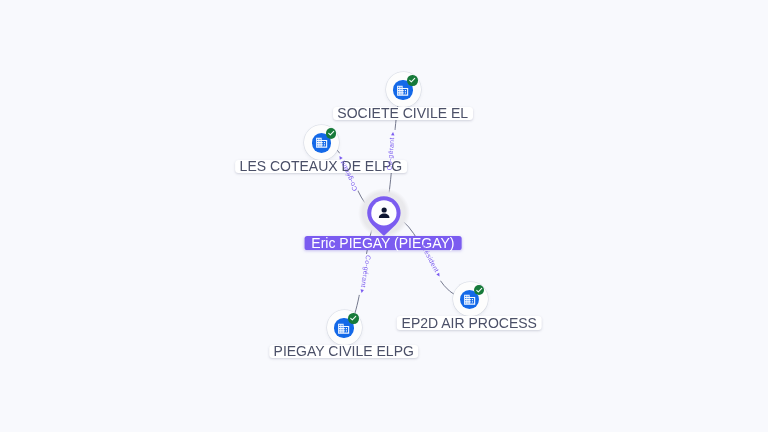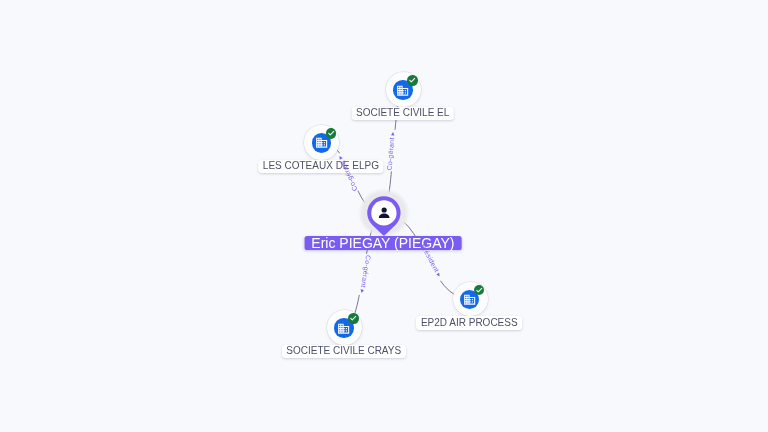--- a/index.html
+++ b/index.html
@@ -2,21 +2,21 @@
 <html><head>
 <meta charset="utf-8">
 <style>
   html,body{margin:0;padding:0;width:768px;height:432px;overflow:hidden;}
   body{background:#f8f9fd;font-family:"Liberation Sans",sans-serif;-webkit-font-smoothing:antialiased;}
   #stage{position:absolute;left:0;top:0;width:768px;height:432px;}
   svg.layer{position:absolute;left:0;top:0;width:768px;height:432px;overflow:visible;}
   #nodes{position:absolute;left:0;top:0;width:768px;height:432px;}
   .nodelabel{position:absolute;background:#fff;border-radius:3.5px;
     box-shadow:0 1px 2.4px rgba(62,68,98,.22);
-    color:#4b5068;font-size:10px;
+    color:#4b5068;font-size:14px;
     padding:2.4px 4.6px 2.6px;white-space:nowrap;
     line-height:8.6px;transform:translate(-50%,0);}
   .nodelabel.person{background:#7b5cf0;color:#fff;border-radius:2.6px;
     font-size:14px;padding:3.5px 6.8px 3.5px;box-shadow:0 1px 3px rgba(110,85,215,.35);
     line-height:6.9px;}
   .ring{position:absolute;border-radius:50%;background:#fdfdfd;
     box-shadow:0 0 0 .5px rgba(190,196,210,.55),0 1.5px 3.4px rgba(70,76,106,.10);}
 </style>
 </head>
 <body>
@@ -87,21 +87,21 @@
           <svg width="13.3" height="13.3" viewBox="0 0 24 24" style="position:absolute;left:3.1px;top:3.2px;display:block">
             <path fill="#f3f8ff" d="M12 7V3H2v18h20V7H12zM6 19H4v-2h2v2zm0-4H4v-2h2v2zm0-4H4V9h2v2zm0-4H4V5h2v2zm4 12H8v-2h2v2zm0-4H8v-2h2v2zm0-4H8V9h2v2zm0-4H8V5h2v2zm10 12h-8v-2h2v-2h-2v-2h2v-2h-2V9h8v10zm-2-8h-2v2h2v-2zm0 4h-2v2h2v-2z"></path>
           </svg>
         </div>
         <div style="position: absolute; left: 348.41px; top: 313.41px; width: 10.4px; height: 10.4px; border-radius: 50%; background: rgb(23, 122, 58);">
           <svg viewBox="0 0 24 24" width="10.4" height="10.4" style="display:block">
             <path d="M6.3 12.2 10 15.9 17.8 7.9" fill="none" stroke="#f4fbf6" stroke-width="2.5" stroke-linecap="round" stroke-linejoin="round"></path>
           </svg>
         </div>
       </div>
-      <div class="nodelabel" style="left: 343.71px; top: 344.86px;">SOCIETE CIVILE CRAYS</div>
+      <div class="nodelabel" style="left: 343.71px; top: 344.86px;">PIEGAY CIVILE ELPG</div>
       <div style="position: absolute; left: 0px; top: 0px; width: 0px; height: 0px;">
         <div class="ring" style="left: 452.82px; top: 281.65px; width: 34.7px; height: 34.7px;"></div>
         <div style="position: absolute; left: 459.92px; top: 289.85px; width: 19.3px; height: 19.3px; border-radius: 50%; background: rgb(20, 105, 232);">
           <svg width="13.3" height="13.3" viewBox="0 0 24 24" style="position:absolute;left:3.1px;top:3.2px;display:block">
             <path fill="#f3f8ff" d="M12 7V3H2v18h20V7H12zM6 19H4v-2h2v2zm0-4H4v-2h2v2zm0-4H4V9h2v2zm0-4H4V5h2v2zm4 12H8v-2h2v2zm0-4H8v-2h2v2zm0-4H8V9h2v2zm0-4H8V5h2v2zm10 12h-8v-2h2v-2h-2v-2h2v-2h-2V9h8v10zm-2-8h-2v2h2v-2zm0 4h-2v2h2v-2z"></path>
           </svg>
         </div>
         <div style="position: absolute; left: 473.97px; top: 284.9px; width: 10.4px; height: 10.4px; border-radius: 50%; background: rgb(23, 122, 58);">
           <svg viewBox="0 0 24 24" width="10.4" height="10.4" style="display:block">
             <path d="M6.3 12.2 10 15.9 17.8 7.9" fill="none" stroke="#f4fbf6" stroke-width="2.5" stroke-linecap="round" stroke-linejoin="round"></path>

